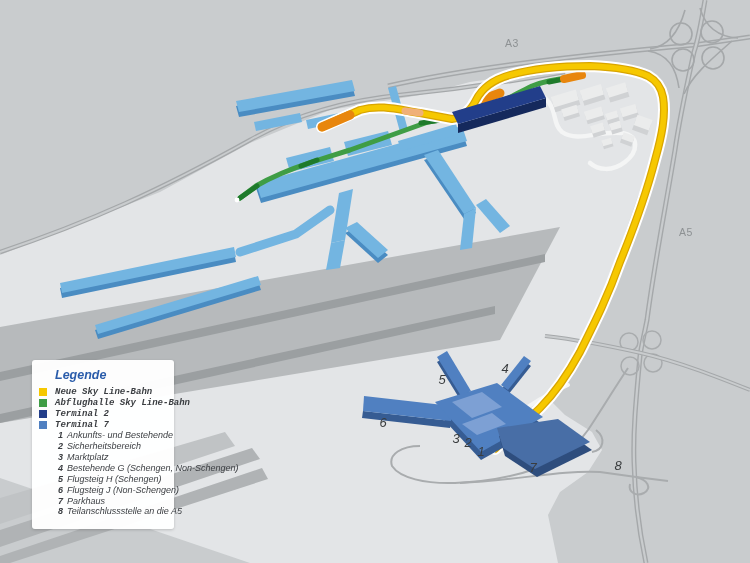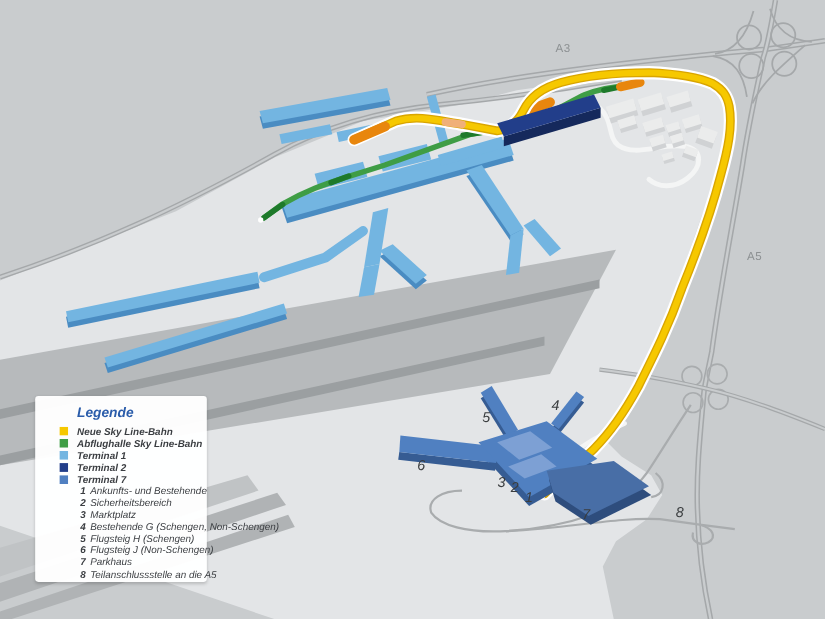--- a/index.html
+++ b/index.html
@@ -12,29 +12,29 @@
   .t3t{fill:#5080c1}.t3f{fill:#365c93}.t3p{fill:#7da0d4}
   .pkt{fill:#486ea6}.pkf{fill:#2e4d7d}
   .wbt{fill:#ebecec}.wbf{fill:#d0d2d4}
   .roadc{stroke:#a5a8aa;fill:none}
   .roadi{stroke:#c9ccce;fill:none}
   .thinroad{stroke:#a9acae;fill:none}
   text{user-select:none}
   .hwy{font-size:10.5px;fill:#8d9193;letter-spacing:.5px}
   .mark{font-size:13px;font-style:italic;fill:#3a3d3f}
   
-  #legend{position:absolute;left:32px;top:360px;width:156px;height:169px;
+  #legend{position:absolute;left:32px;top:360px;width:142px;height:169px;
     background:rgba(255,255,255,.97);border-radius:3px;
-    box-shadow:0 1px 3px rgba(0,0,0,.18);padding:6px 0 0 15px;box-sizing:border-box;}
+    box-shadow:0 1px 3px rgba(0,0,0,.18);padding:6px 0 0 0;box-sizing:border-box;}
   #legend .title{font-style:italic;font-weight:bold;color:#2a5caa;
     font-size:12.5px;margin:2px 0 5px 23px;}
   .lrow{display:flex;align-items:center;height:10.8px;}
   .lrow .sw{width:8px;height:8px;margin-left:7px;flex:0 0 8px;}
   .lrow .lbl{font-size:9px;font-style:italic;font-weight:bold;color:#3b3e42;
-    margin-left:8px;white-space:nowrap;}
+    margin-left:8px;white-space:nowrap;font-family:Liberation Mono, monospace;}
   .nrow{display:flex;align-items:baseline;height:10.9px;}
   .nrow .num{font-size:9px;font-style:italic;font-weight:bold;color:#3b3e42;
     margin-left:26px;width:9px;flex:0 0 9px;}
   .nrow .lbl{font-size:9px;font-style:italic;color:#3b3e42;white-space:nowrap;}
 </style>
 </head>
 <body>
 
 <div id="stage">
 <svg id="map-svg" width="750" height="563" viewBox="0 0 750 563">
@@ -286,26 +286,20 @@
     <span class="lbl">Neue Sky Line-Bahn</span>
   </div>
   <div class="lrow">
     <svg class="sw" width="8" height="8">
           <rect width="8" height="8" fill="#3f9d45"></rect>
         </svg>
     <span class="lbl">Abflughalle Sky Line-Bahn</span>
   </div>
   <div class="lrow">
     <svg class="sw" width="8" height="8">
-          <rect width="8" height="8" fill="#73b5e1"></rect>
-        </svg>
-    <span class="lbl">Terminal 1</span>
-  </div>
-  <div class="lrow">
-    <svg class="sw" width="8" height="8">
           <rect width="8" height="8" fill="#223e8a"></rect>
         </svg>
     <span class="lbl">Terminal 2</span>
   </div>
   <div class="lrow">
     <svg class="sw" width="8" height="8">
           <rect width="8" height="8" fill="#5080c1"></rect>
         </svg>
     <span class="lbl">Terminal 7</span>
   </div>

